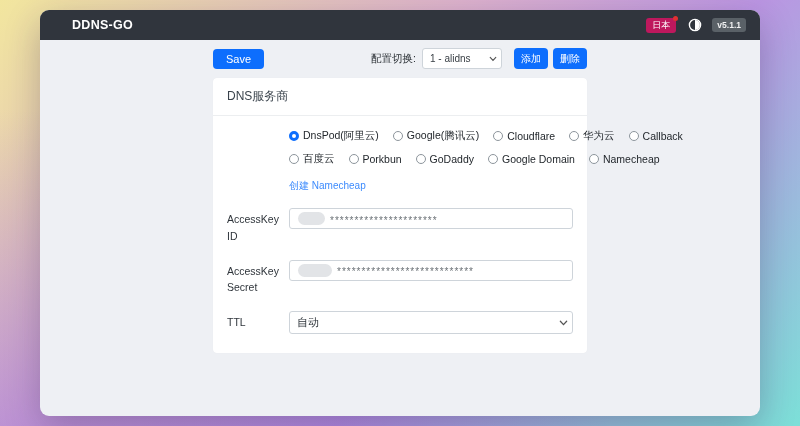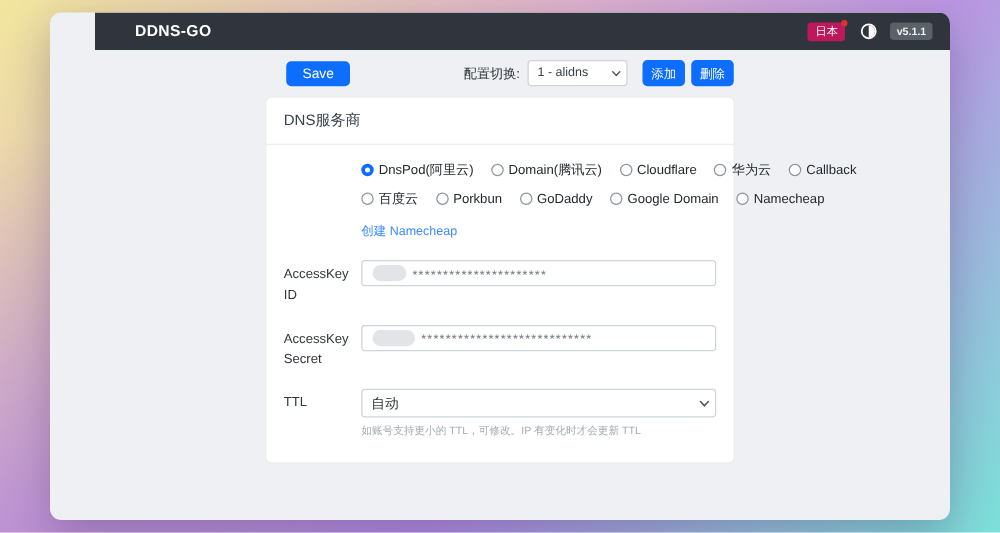--- a/index.html
+++ b/index.html
@@ -15,21 +15,21 @@
   .window {
     position: absolute; left: 40px; top: 10px; width: 720px; height: 406px;
     border-radius: 9px; overflow: hidden;
     box-shadow: 0 12px 35px rgba(40,30,70,0.28);
     background: #eef0f4;
   }
 
   
   .titlebar {
     height: 30px; background: #30353d; display: flex; align-items: center;
-    padding: 0 14px 0 32px; color: #fff; margin-left: 36px;
+    padding: 0 14px 0 32px; color: #fff;
   }
   .titlebar .app-title { font-size: 12.5px; font-weight: bold; letter-spacing: .3px; }
   .titlebar .spacer { flex: 1; }
   .lang-badge {
     position: relative; background: #be185d; color: #fff; font-size: 9px;
     padding: 3px 6px; border-radius: 3px; cursor: pointer; line-height: 1;
   }
   .lang-badge .dot {
     position: absolute; top: -2px; right: -2px; width: 5px; height: 5px;
     background: #e03131; border-radius: 50%;
@@ -40,21 +40,21 @@
     padding: 3px 5px; border-radius: 3px; line-height: 1;
   }
 
   
   .content { padding-top: 8px; }
   .col { width: 374px; margin: 0 auto; }
 
   .toolbar { display: flex; align-items: center; }
   .btn {
     background: #0d6efd; color: #fff; border: none; border-radius: 4px;
-    font-size: 11px; font-family: inherit; cursor: pointer; margin-left: 16px;
+    font-size: 11px; font-family: inherit; cursor: pointer;
   }
   .btn-save { padding: 4px 13px; }
   .toolbar .spacer { flex: 1; }
   .switch-label { font-size: 10.5px; font-weight: normal; color: #2b3035; margin-right: 6px; }
   .select {
     position: relative; background: #fff; border: 1px solid #ced4da; border-radius: 3px;
     height: 21px; display: flex; align-items: center; padding: 0 16px 0 7px;
     font-size: 10px; color: #3a4046; cursor: pointer;
   }
   .select.cfg { width: 80px; margin-right: 7px; }
@@ -139,21 +139,21 @@
           <div class="frow">
             <span class="flabel"></span>
             <div class="fctrl">
               <div class="radio-line">
                 <span class="radio-item">
                   <span class="radio checked"></span>
                   <span>DnsPod(阿里云)</span>
                 </span>
                 <span class="radio-item">
                   <span class="radio"></span>
-                  <span>Domain(腾讯云)</span>
+                  <span>Google(腾讯云)</span>
                 </span>
                 <span class="radio-item">
                   <span class="radio"></span>
                   <span>Cloudflare</span>
                 </span>
                 <span class="radio-item">
                   <span class="radio"></span>
                   <span>华为云</span>
                 </span>
                 <span class="radio-item">
@@ -211,21 +211,20 @@
             <span class="flabel">TTL</span>
             <div class="fctrl">
               <span class="select full">
                 <span>自动</span>
                 <span class="chev">
                   <svg width="9" height="9" viewBox="0 0 10 10">
                       <path d="M1.5 3 L5 6.8 L8.5 3" fill="none" stroke="#555" stroke-width="1.4" stroke-linecap="round"></path>
                     </svg>
                 </span>
               </span>
-              <div class="help">如账号支持更小的 TTL，可修改。IP 有变化时才会更新 TTL</div>
             </div>
           </div>
 
         </div>
       </div>
 
 
     </div>
   </div>
 </div>

